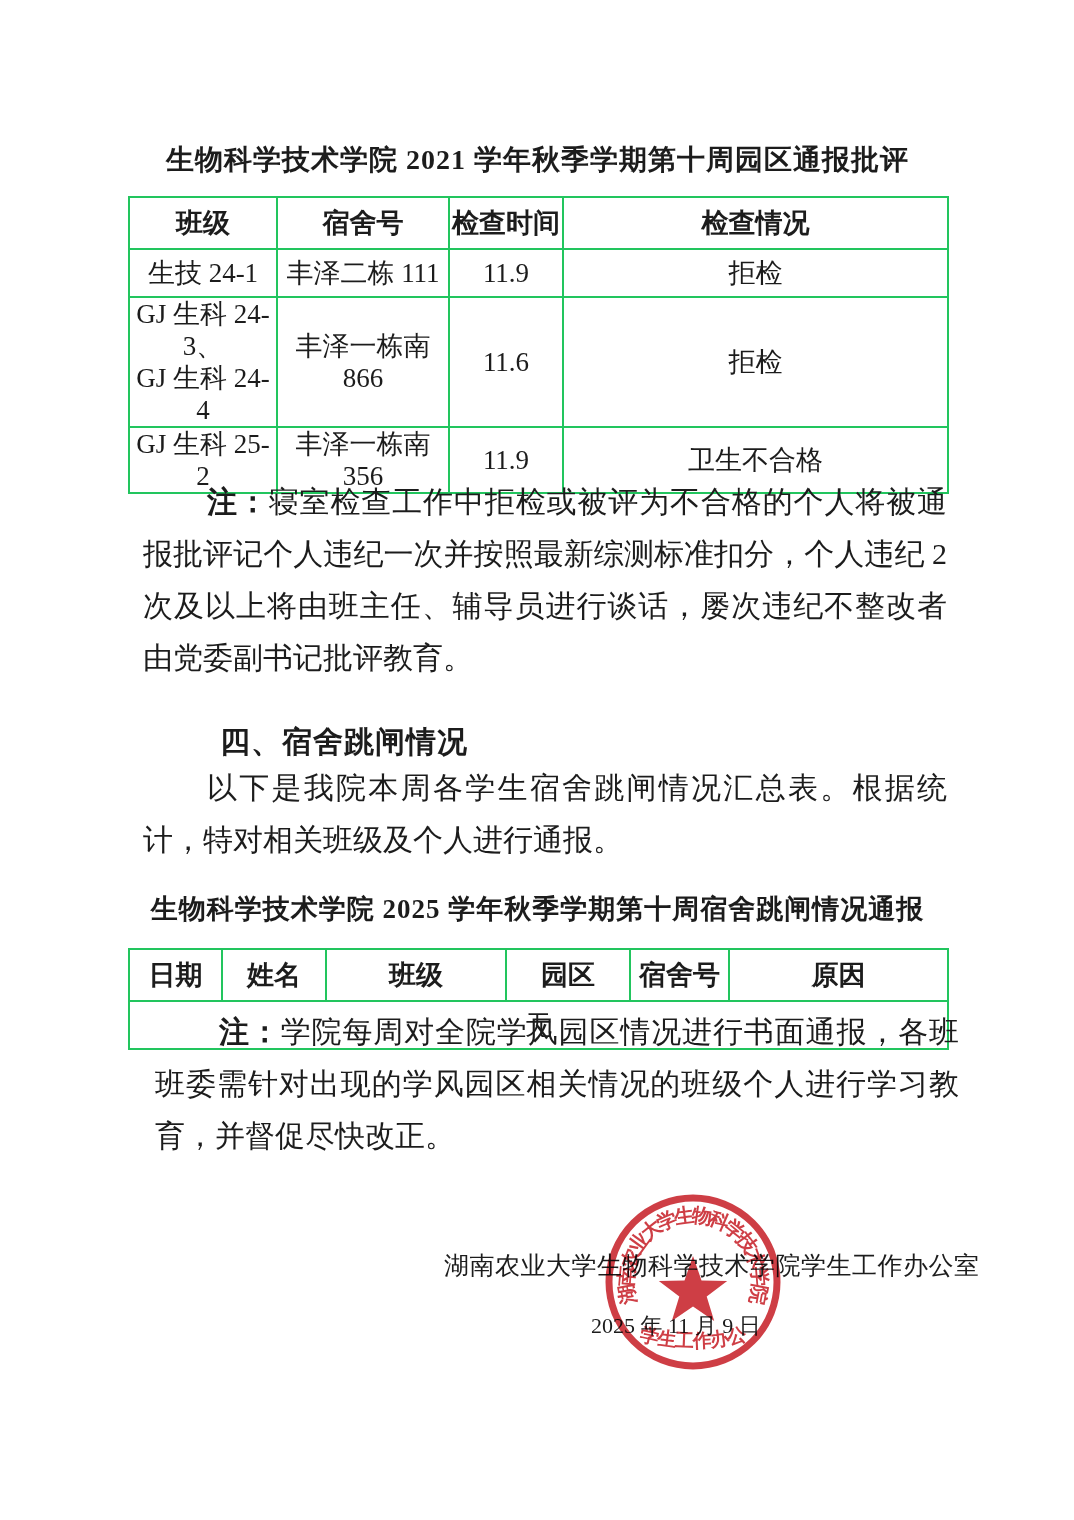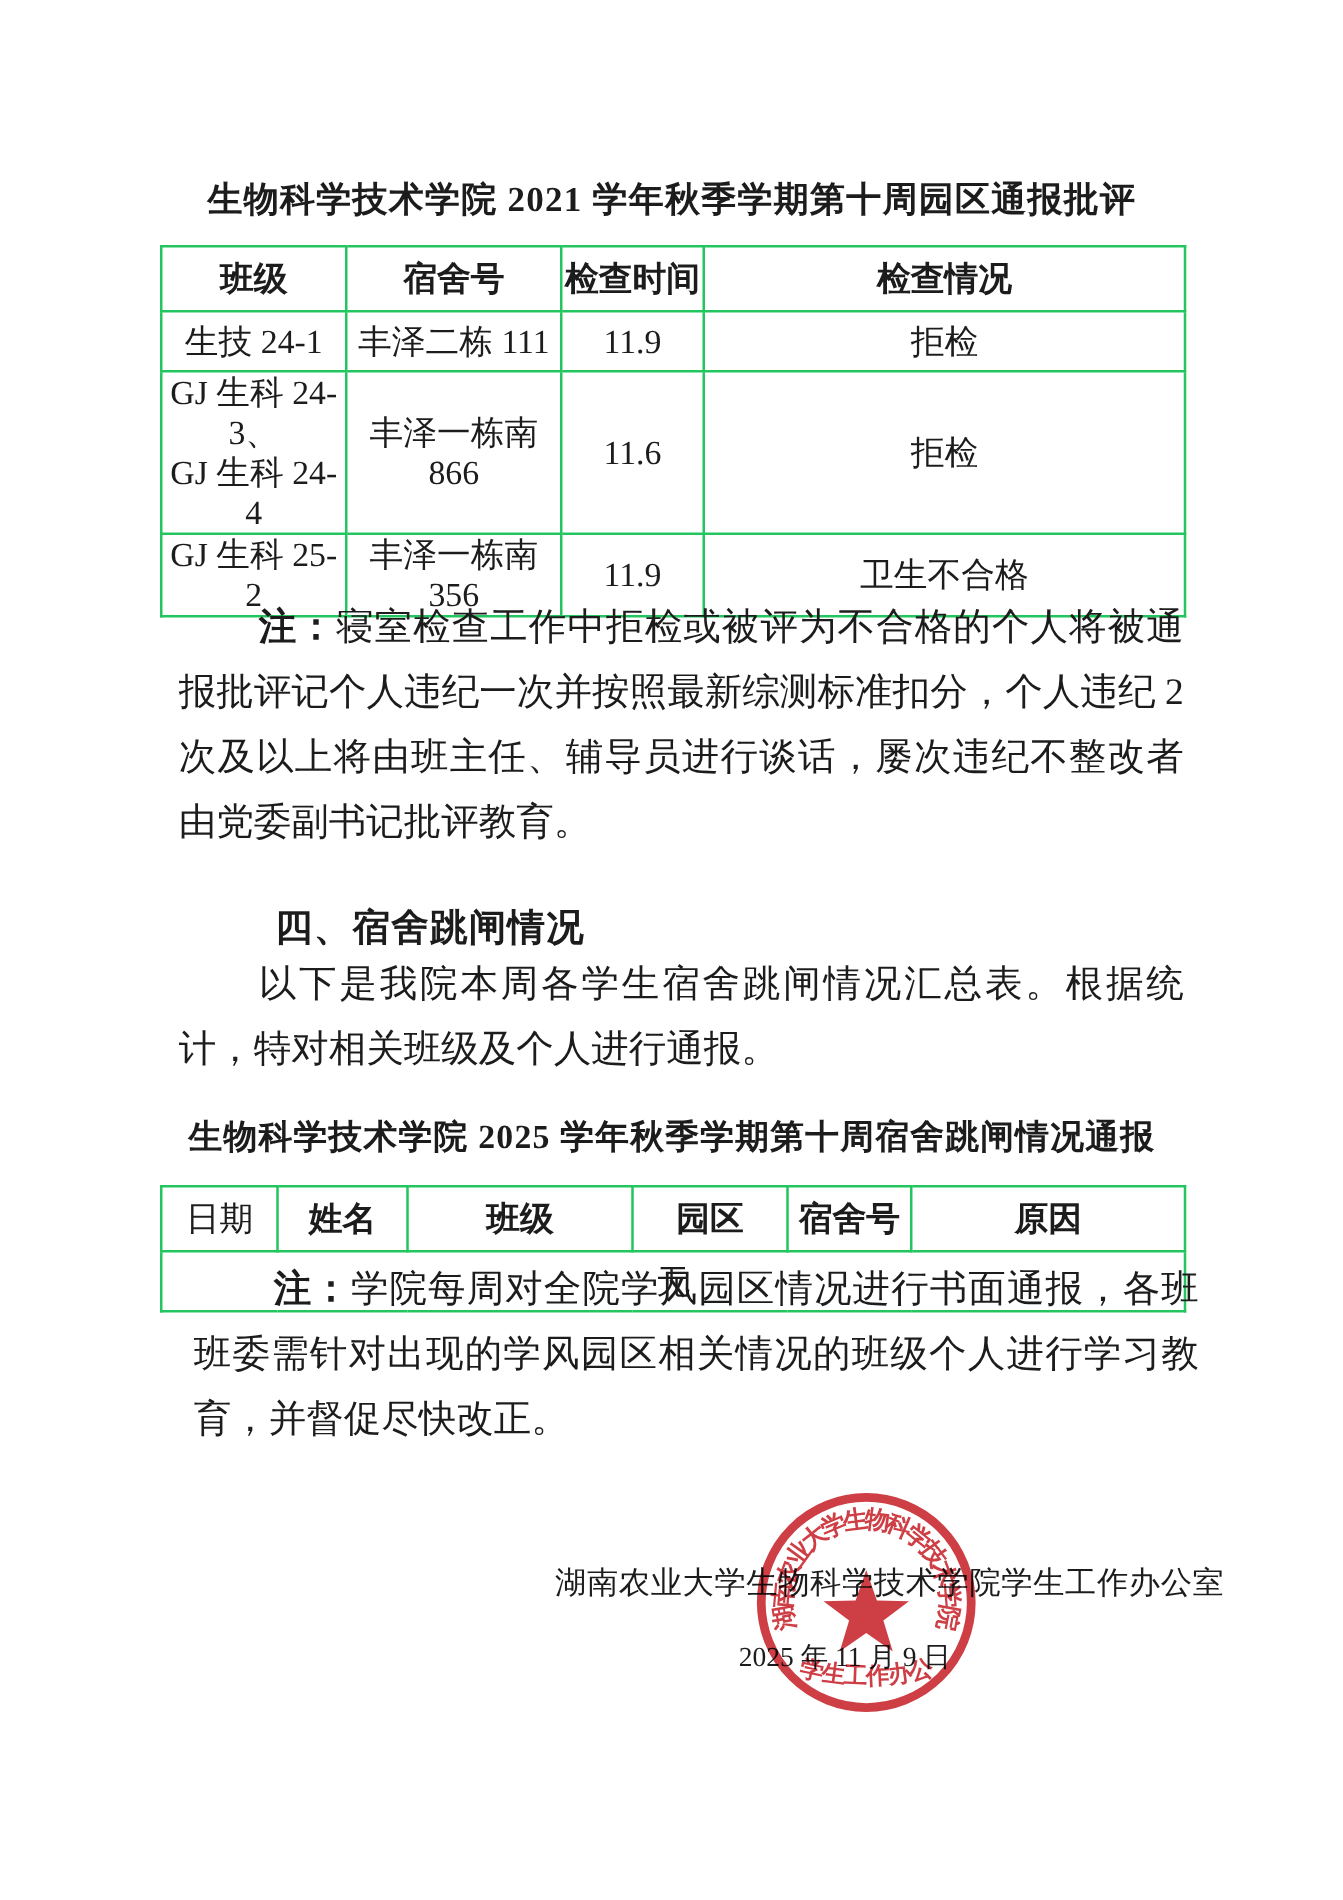--- a/index.html
+++ b/index.html
@@ -100,21 +100,21 @@
   <colgroup>
       <col class="c0">
       <col class="c1">
       <col class="c2">
       <col class="c3">
       <col class="c4">
       <col class="c5">
     </colgroup>
   <tbody>
     <tr class="hrow">
-      <td style="font-weight:normal">日期</td>
+      <td style="font-weight:bold">日期</td>
       <td style="font-weight:bold">姓名</td>
       <td style="font-weight:bold">班级</td>
       <td style="font-weight:bold">园区</td>
       <td style="font-weight:bold">宿舍号</td>
       <td style="font-weight:bold">原因</td>
     </tr>
     <tr class="r0">
       <td colspan="6">无</td>
     </tr>
   </tbody>

